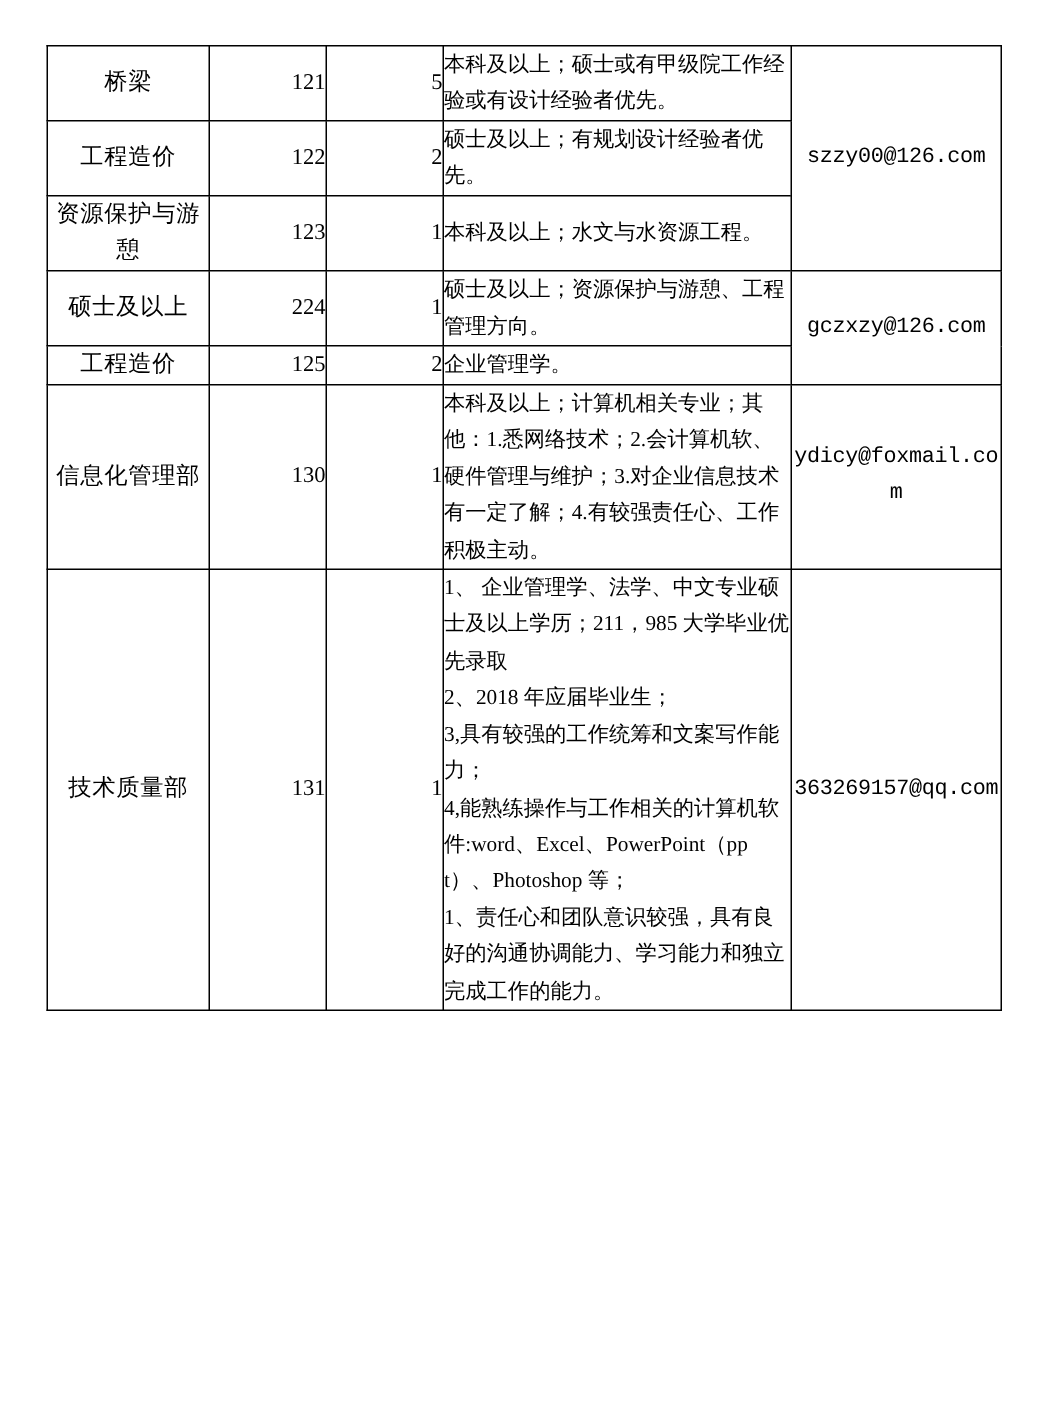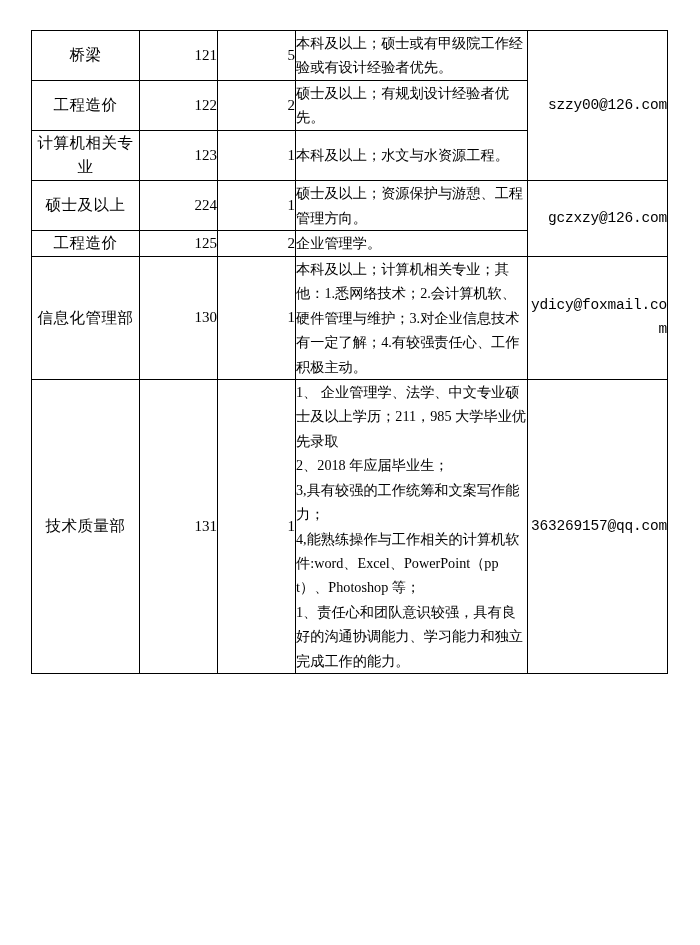--- a/index.html
+++ b/index.html
@@ -52,21 +52,21 @@
     text-align: left;
     font-size: 14.2px;
     line-height: 1.72;
     padding: 7px 8px 7px 9px;
     word-break: break-all;
   }
   .cell-req p {
     margin: 0;
   }
   .cell-mail {
-    text-align: right;
+    text-align: center;
     font-size: 14.5px;
     line-height: 1.65;
     padding: 6px 4px 6px 7px;
     word-break: break-all;
     font-family: "Liberation Mono", monospace;
     letter-spacing: -0.2px;
   }
   .num {
     font-family: "Liberation Serif", serif;
     font-size: 15px;
@@ -92,21 +92,21 @@
         <td class="cell-req">本科及以上；硕士或有甲级院工作经验或有设计经验者优先。</td>
         <td class="cell-mail" rowspan="3">szzy00@126.com</td>
       </tr>
       <tr>
         <td class="cell-dept">工程造价</td>
         <td class="cell-center num">122</td>
         <td class="cell-center num">2</td>
         <td class="cell-req">硕士及以上；有规划设计经验者优先。</td>
       </tr>
       <tr>
-        <td class="cell-dept">计算机相关专业</td>
+        <td class="cell-dept">资源保护与游憩</td>
         <td class="cell-center num">123</td>
         <td class="cell-center num">1</td>
         <td class="cell-req">本科及以上；水文与水资源工程。</td>
       </tr>
       <tr>
         <td class="cell-dept">硕士及以上</td>
         <td class="cell-center num">224</td>
         <td class="cell-center num">1</td>
         <td class="cell-req">硕士及以上；资源保护与游憩、工程管理方向。</td>
         <td class="cell-mail" rowspan="2">gczxzy@126.com</td>

